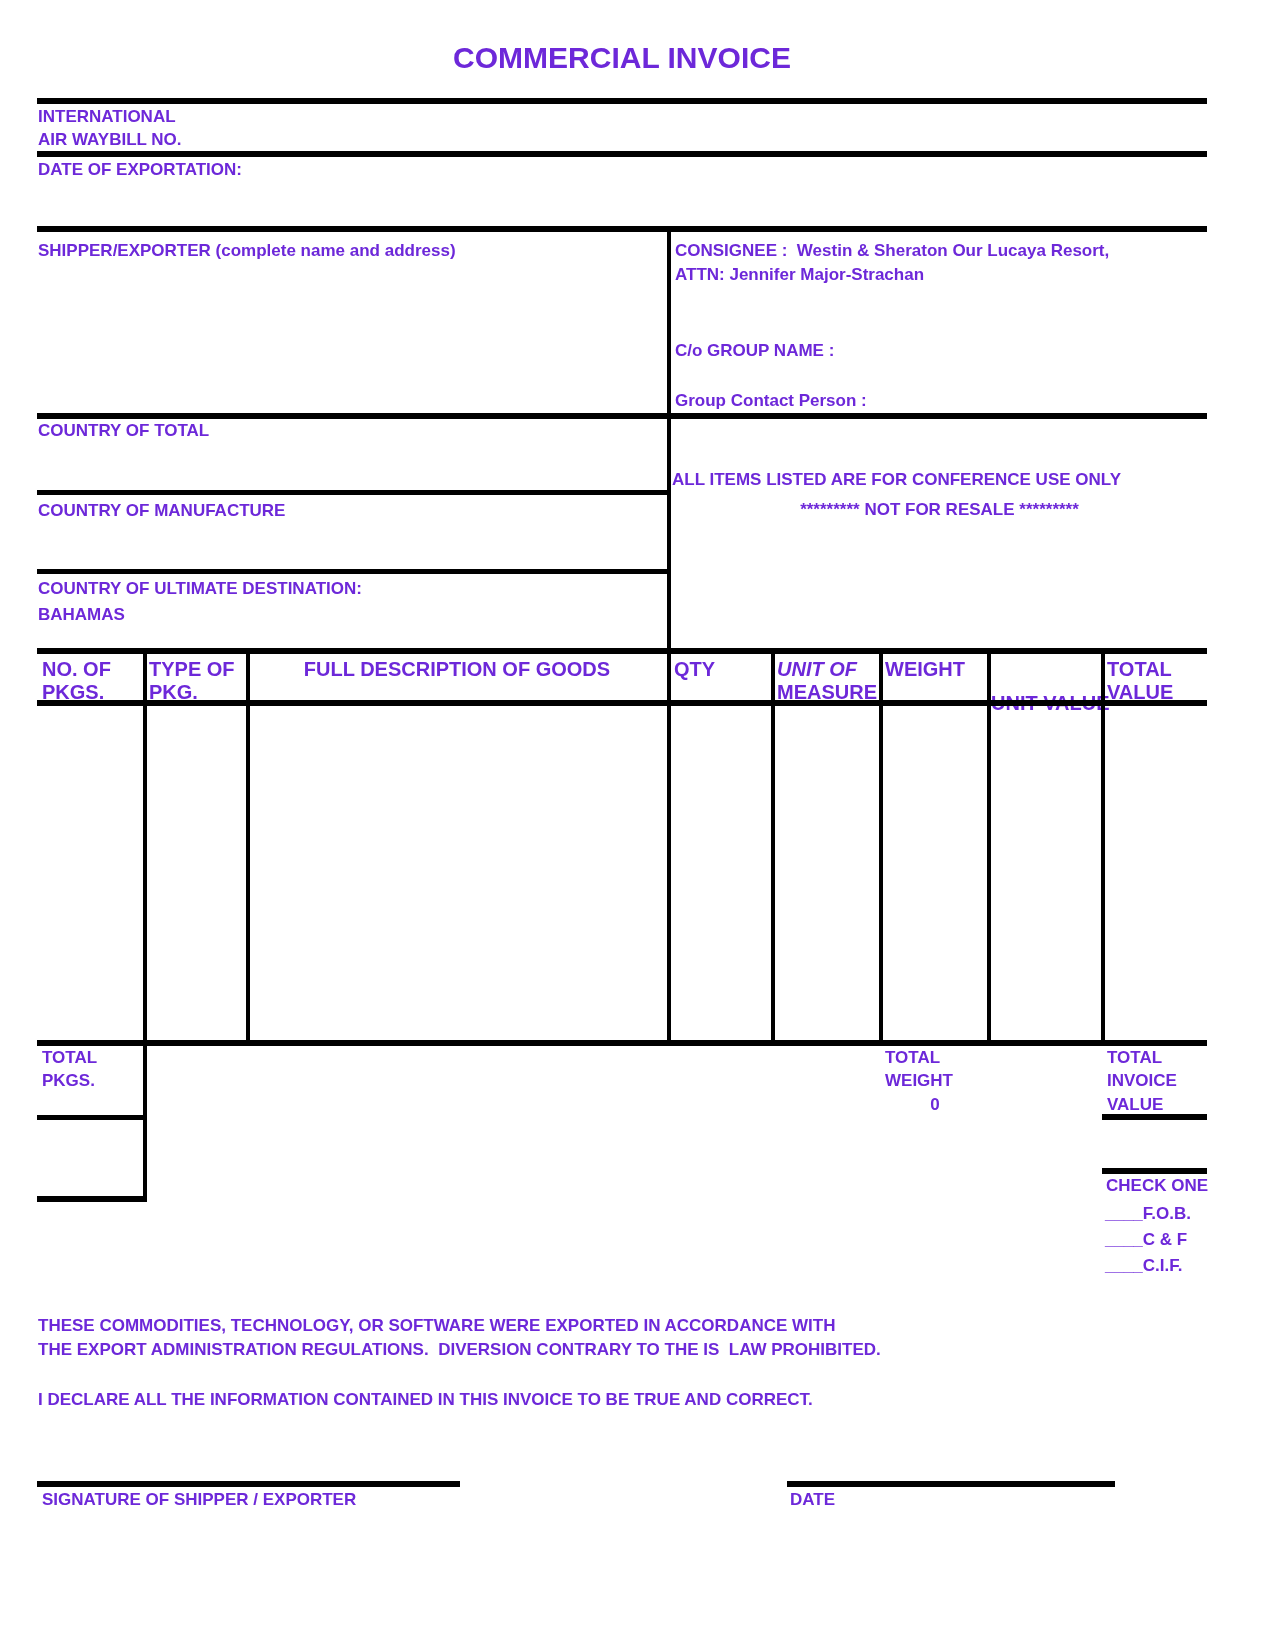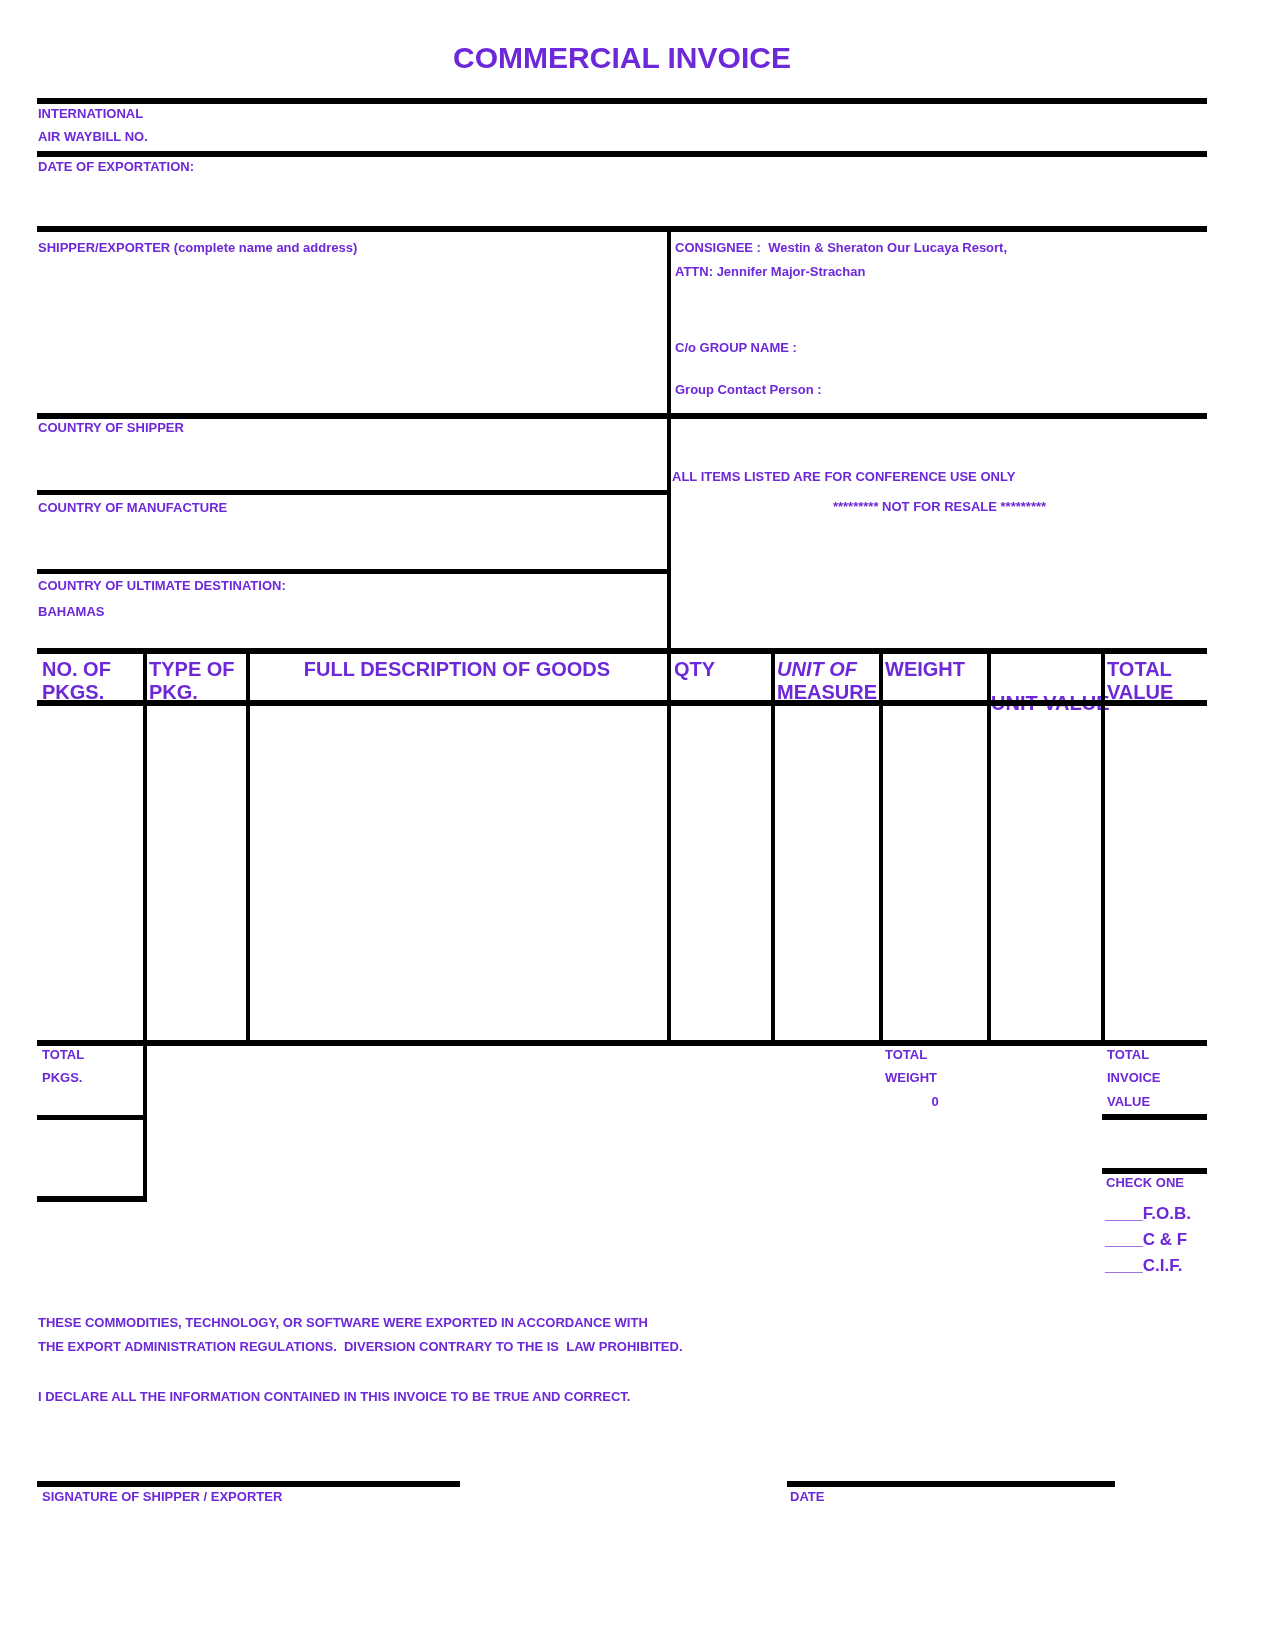--- a/index.html
+++ b/index.html
@@ -1,18 +1,18 @@
 <!DOCTYPE html>
 <html><head>
 <meta charset="utf-8">
 <style>
   html,body{margin:0;padding:0;background:#fff;}
   .page{position:relative;width:1275px;height:1650px;background:#fff;overflow:hidden;
         font-family:"Liberation Sans",sans-serif;font-weight:bold;color:#6d28d9;padding-left:8px;}
-  .t{position:absolute;font-size:13px;line-height:1.15;white-space:pre;}
+  .t{position:absolute;font-size:17px;line-height:1.15;white-space:pre;}
   .t16{font-size:20px;}
   .title{position:absolute;left:37px;width:1170px;text-align:center;font-size:30px;white-space:pre;}
   .hr{position:absolute;height:6px;background:#000;}
   .hr5{height:5px;}
   .vr{position:absolute;width:4px;background:#000;}
   .ctr{text-align:center;}
   .opt{position:absolute;font-size:17px;white-space:pre;}
 </style>
 </head>
 <body>
@@ -27,25 +27,25 @@
   <div class="hr" style="top:151px;left:37px;width:1170px;"></div>
   <div class="t" style="top:160px;left:38px;">DATE OF EXPORTATION:</div>
 
   <div class="hr" style="top:226px;left:37px;width:1170px;"></div>
   <div class="vr" style="top:226px;left:667px;height:820px;"></div>
   <div class="t" style="top:241px;left:38px;">SHIPPER/EXPORTER (complete name and address)</div>
 
   <div class="t" style="top:241px;left:675px;">CONSIGNEE :  Westin &amp; Sheraton Our Lucaya Resort,</div>
   <div class="t" style="top:265px;left:675px;">ATTN: Jennifer Major-Strachan</div>
   <div class="t" style="top:341px;left:675px;">C/o GROUP NAME :</div>
-  <div class="t" style="top:383px;left:675px;">Group Contact Person :</div>
+  <div class="t" style="top:391px;left:675px;">Group Contact Person :</div>
 
   <div class="hr" style="top:413px;left:37px;width:1170px;"></div>
 
-  <div class="t" style="top:421px;left:38px;">COUNTRY OF SHIPPER</div>
+  <div class="t" style="top:421px;left:38px;">COUNTRY OF TOTAL</div>
   <div class="hr hr5" style="top:490px;left:37px;width:630px;"></div>
   <div class="t" style="top:501px;left:38px;">COUNTRY OF MANUFACTURE</div>
   <div class="hr hr5" style="top:569px;left:37px;width:630px;"></div>
   <div class="t" style="top:579px;left:38px;">COUNTRY OF ULTIMATE DESTINATION:</div>
   <div class="t" style="top:605px;left:38px;">BAHAMAS</div>
 
   <div class="t" style="top:470px;left:672px;">ALL ITEMS LISTED ARE FOR CONFERENCE USE ONLY</div>
   <div class="t ctr" style="top:500px;left:672px;width:535px;">********* NOT FOR RESALE *********</div>
 
   <div class="hr" style="top:648px;left:37px;width:1170px;"></div>

